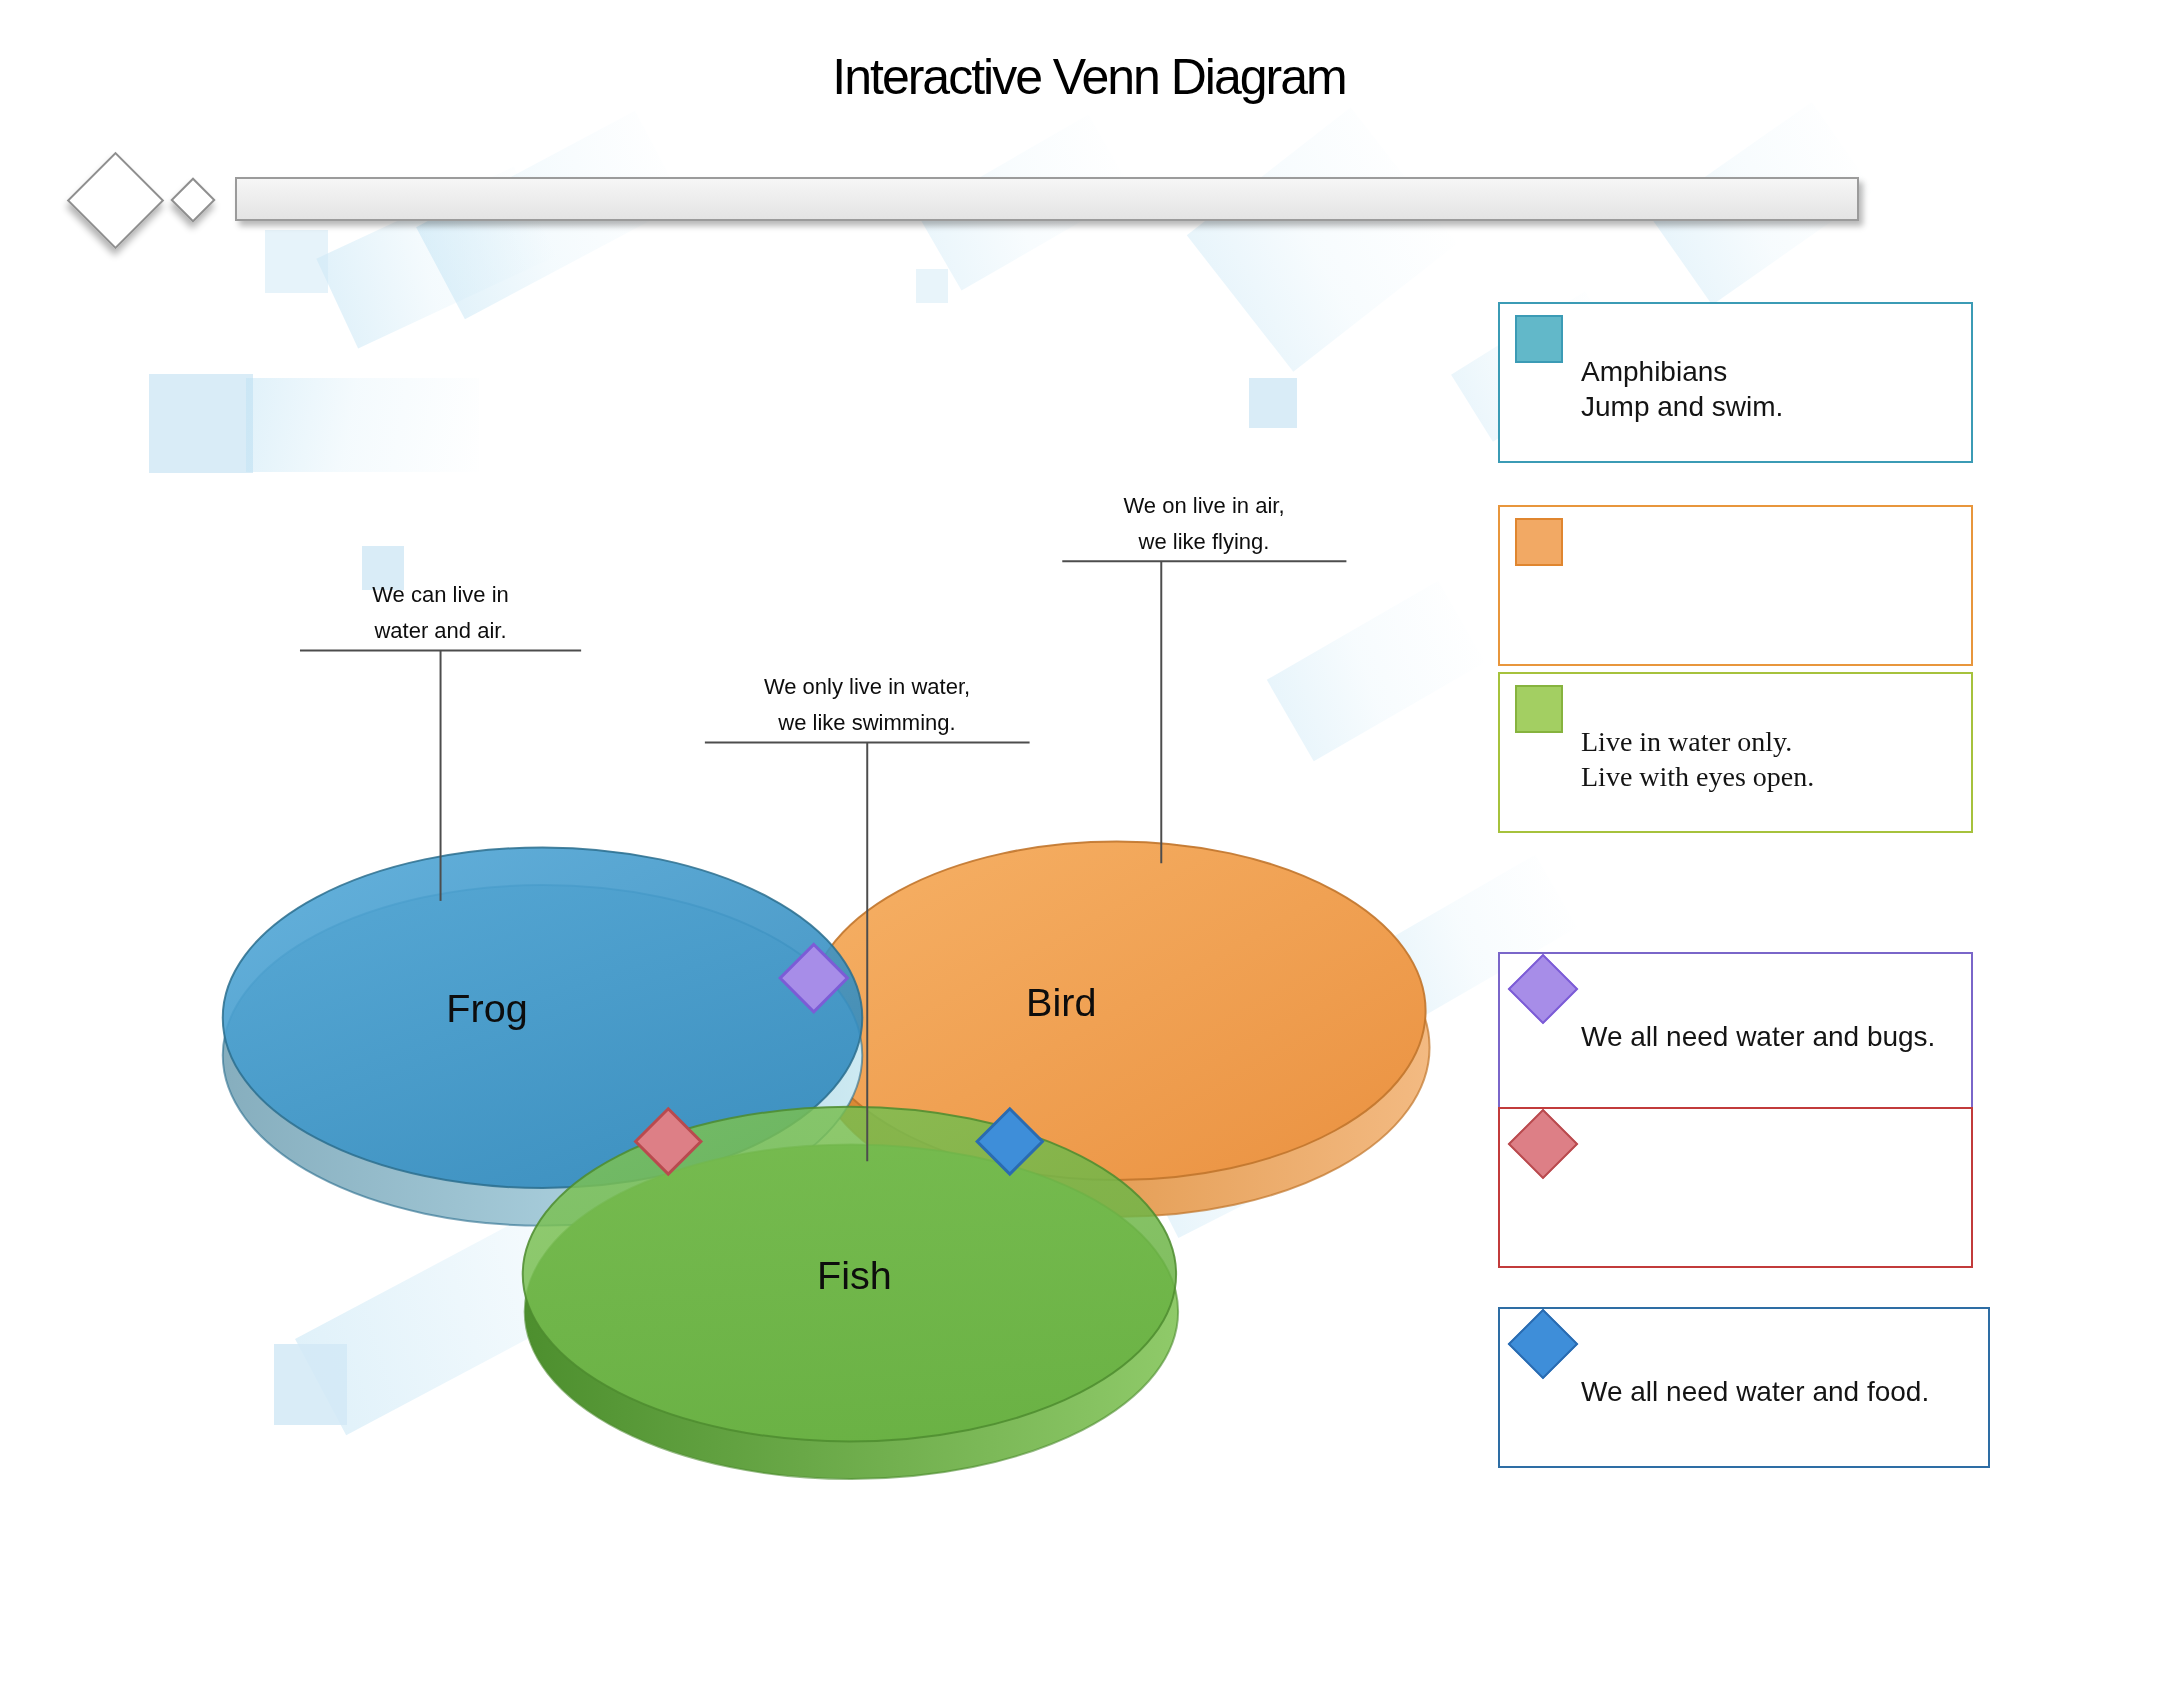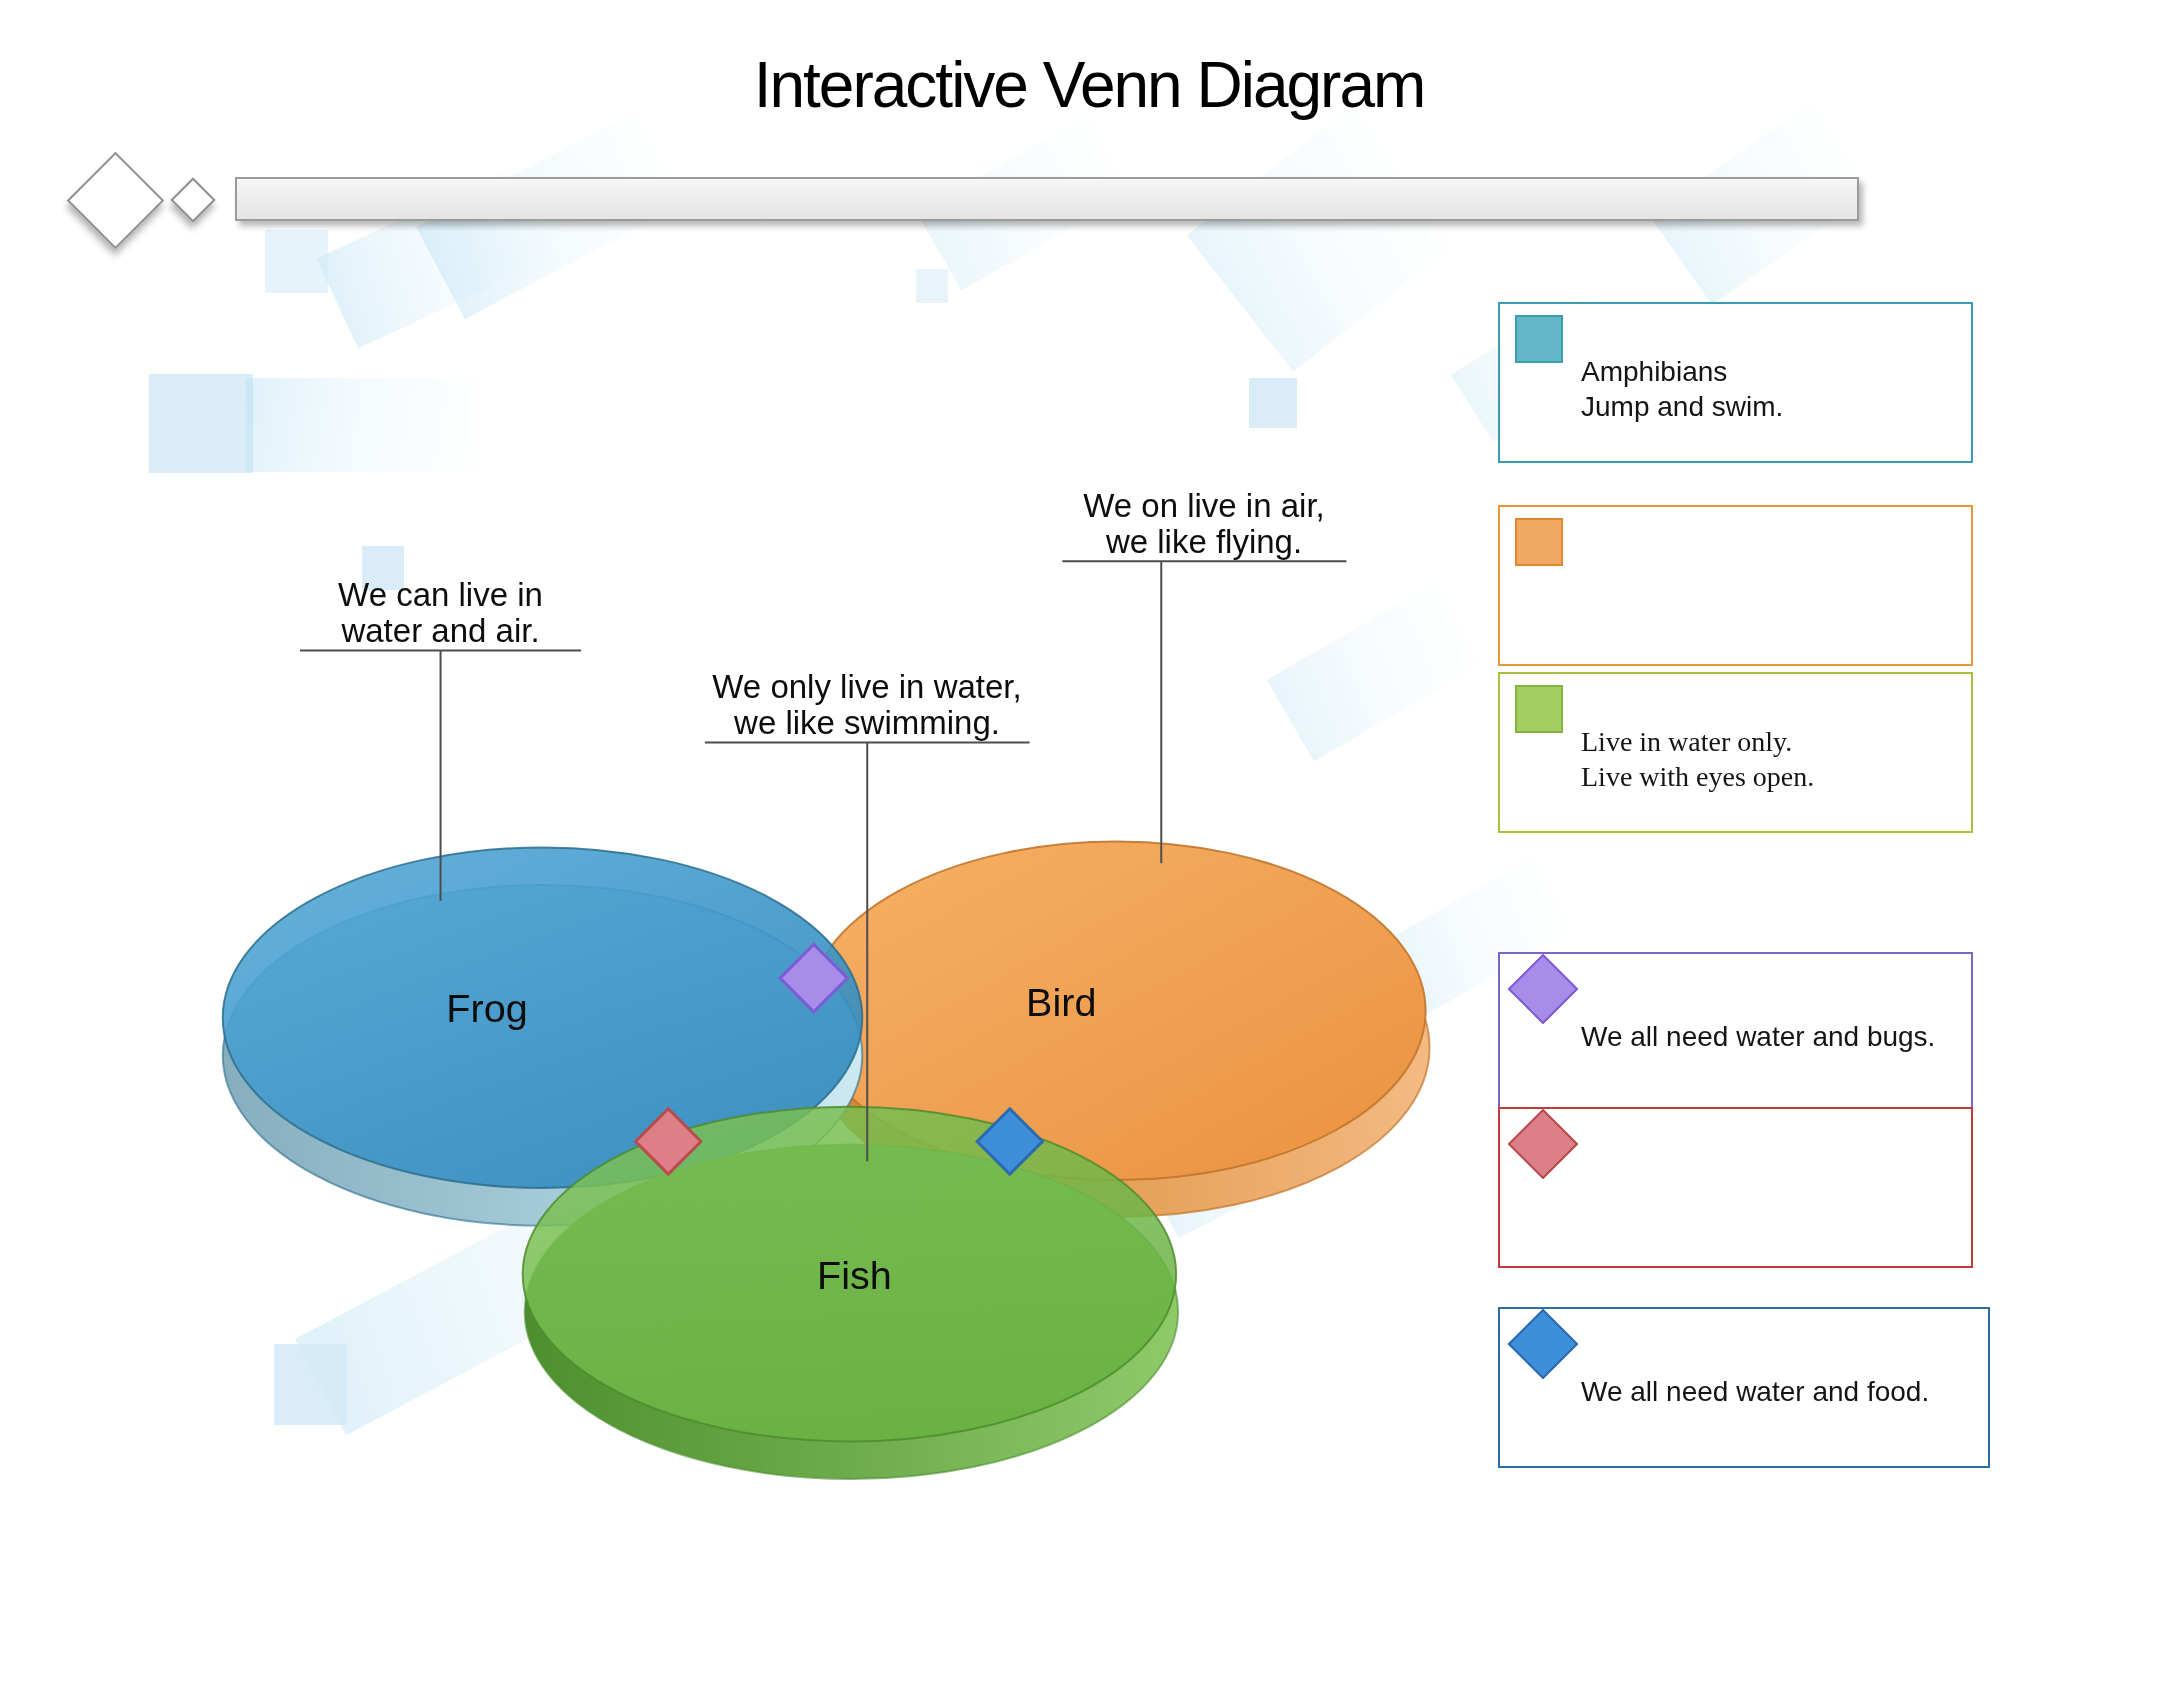--- a/index.html
+++ b/index.html
@@ -12,41 +12,41 @@
   
   .decor{position:absolute;pointer-events:none;}
   .beam{
     background:linear-gradient(100deg, rgba(186,224,243,0.75) 0%, rgba(215,238,249,0.45) 45%, rgba(235,248,253,0.05) 100%);
     opacity:.6;
   }
   .cube{background:#d2e9f6;opacity:.85;}
   
   .title{
     position:absolute;left:0;top:48px;width:2178px;text-align:center;
-    font-size:64px;letter-spacing:-2px;color:#000;white-space:nowrap;
+    font-size:50px;letter-spacing:-2px;color:#000;white-space:nowrap;
   }
   .hdr-diamond{
     position:absolute;background:#fff;border:2px solid #8f8f8f;
     transform:rotate(45deg);
     box-shadow:4px 5px 7px rgba(0,0,0,0.3);
   }
   .hdr-diamond.big{left:81px;top:166px;width:65px;height:65px;}
   .hdr-diamond.small{left:177px;top:184px;width:28px;height:28px;}
   .top-bar{
     position:absolute;left:235px;top:177px;width:1620px;height:40px;
     background:linear-gradient(#f6f6f6,#e4e4e4);
     border:2px solid #9b9b9b;
     box-shadow:4px 5px 6px rgba(0,0,0,0.28);
   }
   
   #venn{position:absolute;left:0;top:0;}
   .set-label{font-size:40px;fill:#0d0d0d;}
   
   .callout{
-    position:absolute;text-align:center;font-size:33px;line-height:36px;color:#0d0d0d;
+    position:absolute;text-align:center;font-size:22px;line-height:36px;color:#0d0d0d;
   }
   
   .legend-box{
     position:absolute;left:1498px;width:471px;height:157px;
     background:#fff;border:2px solid #4c1d95;
   }
   .lg-0{border-color:#3b9bb5;}
   .lg-1{border-color:#e8963c;}
   .lg-2{border-color:#a6c23c;}
   .lg-3{border-color:#7a66c9;}

